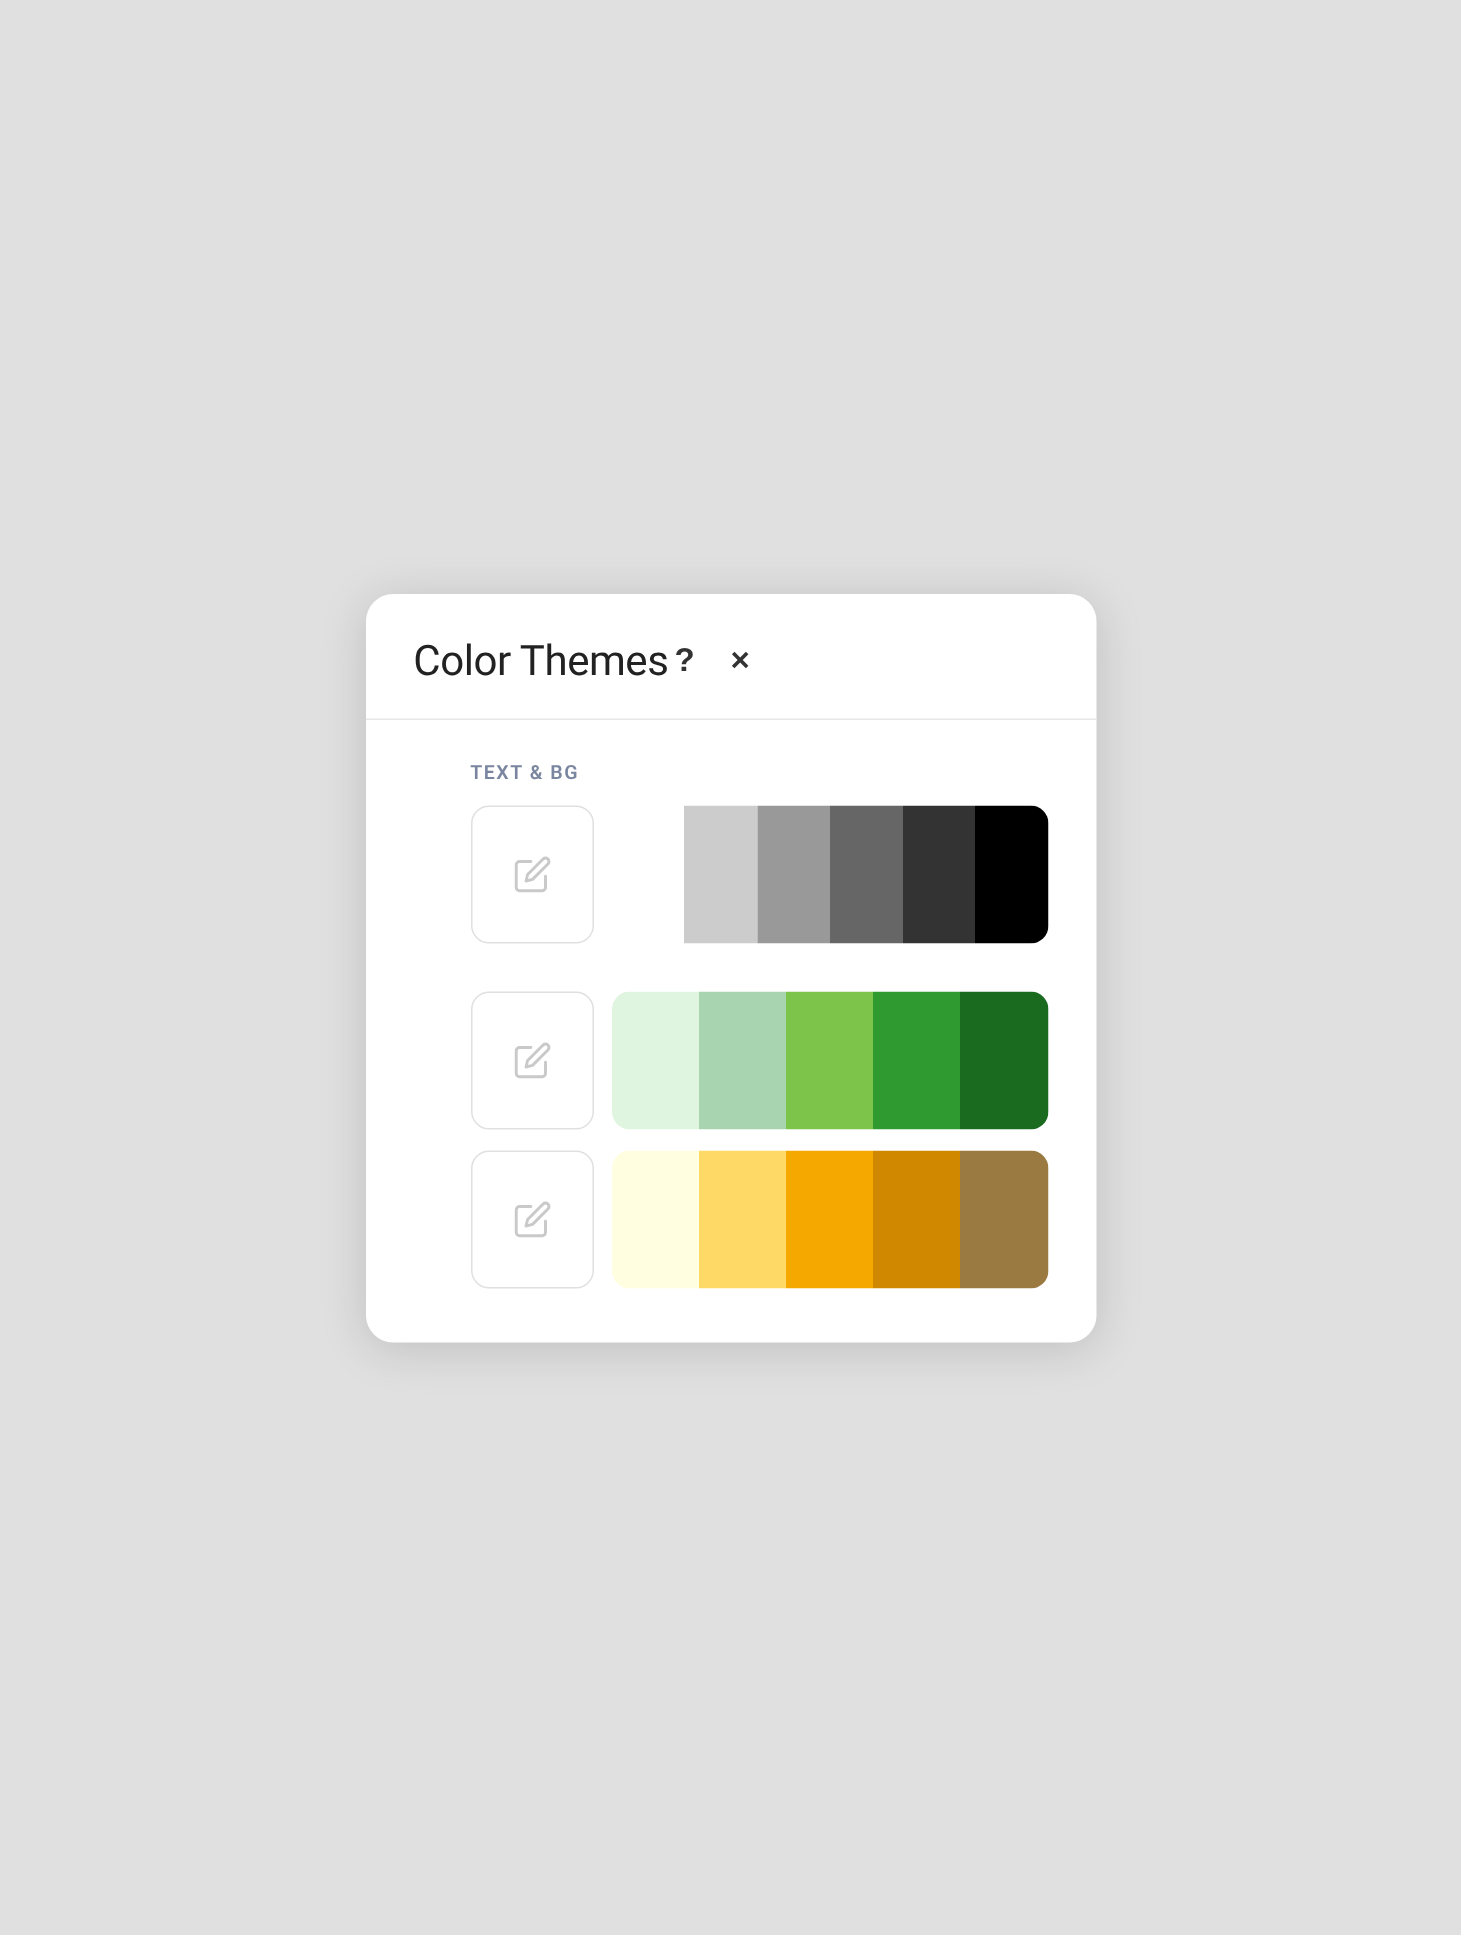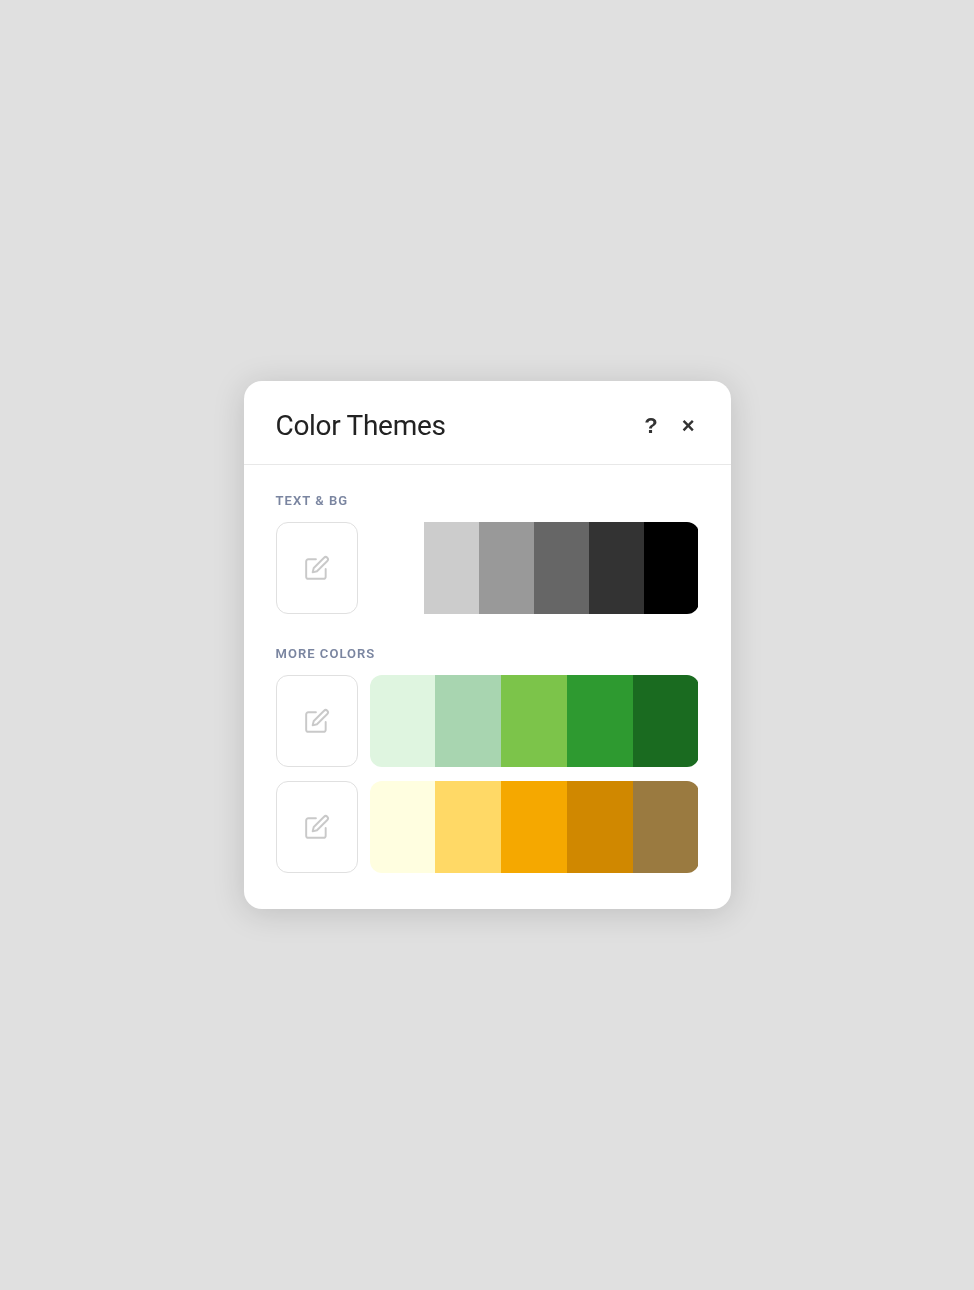--- a/index.html
+++ b/index.html
@@ -21,21 +21,20 @@
       background: #ffffff;
       border-radius: 18px;
       width: 487px;
       padding: 0;
       box-shadow: 0 4px 32px rgba(0,0,0,0.15);
       overflow: hidden;
     }
 
     .dialog-header {
       display: flex;
-      justify-content: space-between;
       align-items: center;
       padding: 28px 32px 22px 32px;
       border-bottom: 1.5px solid #e8e8e8;
     }
 
     .dialog-title {
       font-size: 28px;
       font-weight: 400;
       color: #222222;
       letter-spacing: -0.3px;
@@ -53,20 +52,21 @@
       cursor: pointer;
       font-size: 22px;
       color: #333;
       font-weight: 700;
       padding: 2px 4px;
       line-height: 1;
     }
 
     .dialog-body {
       padding: 28px 32px 36px 32px;
+      margin-left: 38px;
     }
 
     .section {
       margin-bottom: 32px;
     }
 
     .section:last-child {
       margin-bottom: 0;
     }
 
@@ -155,21 +155,20 @@
           <div class="color-swatch" style="background:#999999;"></div>
           <div class="color-swatch" style="background:#666666;"></div>
           <div class="color-swatch" style="background:#333333;"></div>
           <div class="color-swatch" style="background:#000000;"></div>
         </div>
       </div>
     </div>
 
 
     <div class="section more-colors-section">
-      <div class="section-label">MORE COLORS</div>
 
       <div class="color-row">
         <button class="edit-btn">
           <svg class="pencil-icon" viewBox="0 0 24 24" fill="none" stroke="#888" stroke-width="1.8" stroke-linecap="round" stroke-linejoin="round">
             <path d="M11 4H4a2 2 0 0 0-2 2v14a2 2 0 0 0 2 2h14a2 2 0 0 0 2-2v-7"></path>
             <path d="M18.5 2.5a2.121 2.121 0 0 1 3 3L12 15l-4 1 1-4 9.5-9.5z"></path>
           </svg>
         </button>
         <div class="color-palette">
           <div class="color-swatch" style="background:#dff5e0;"></div>

